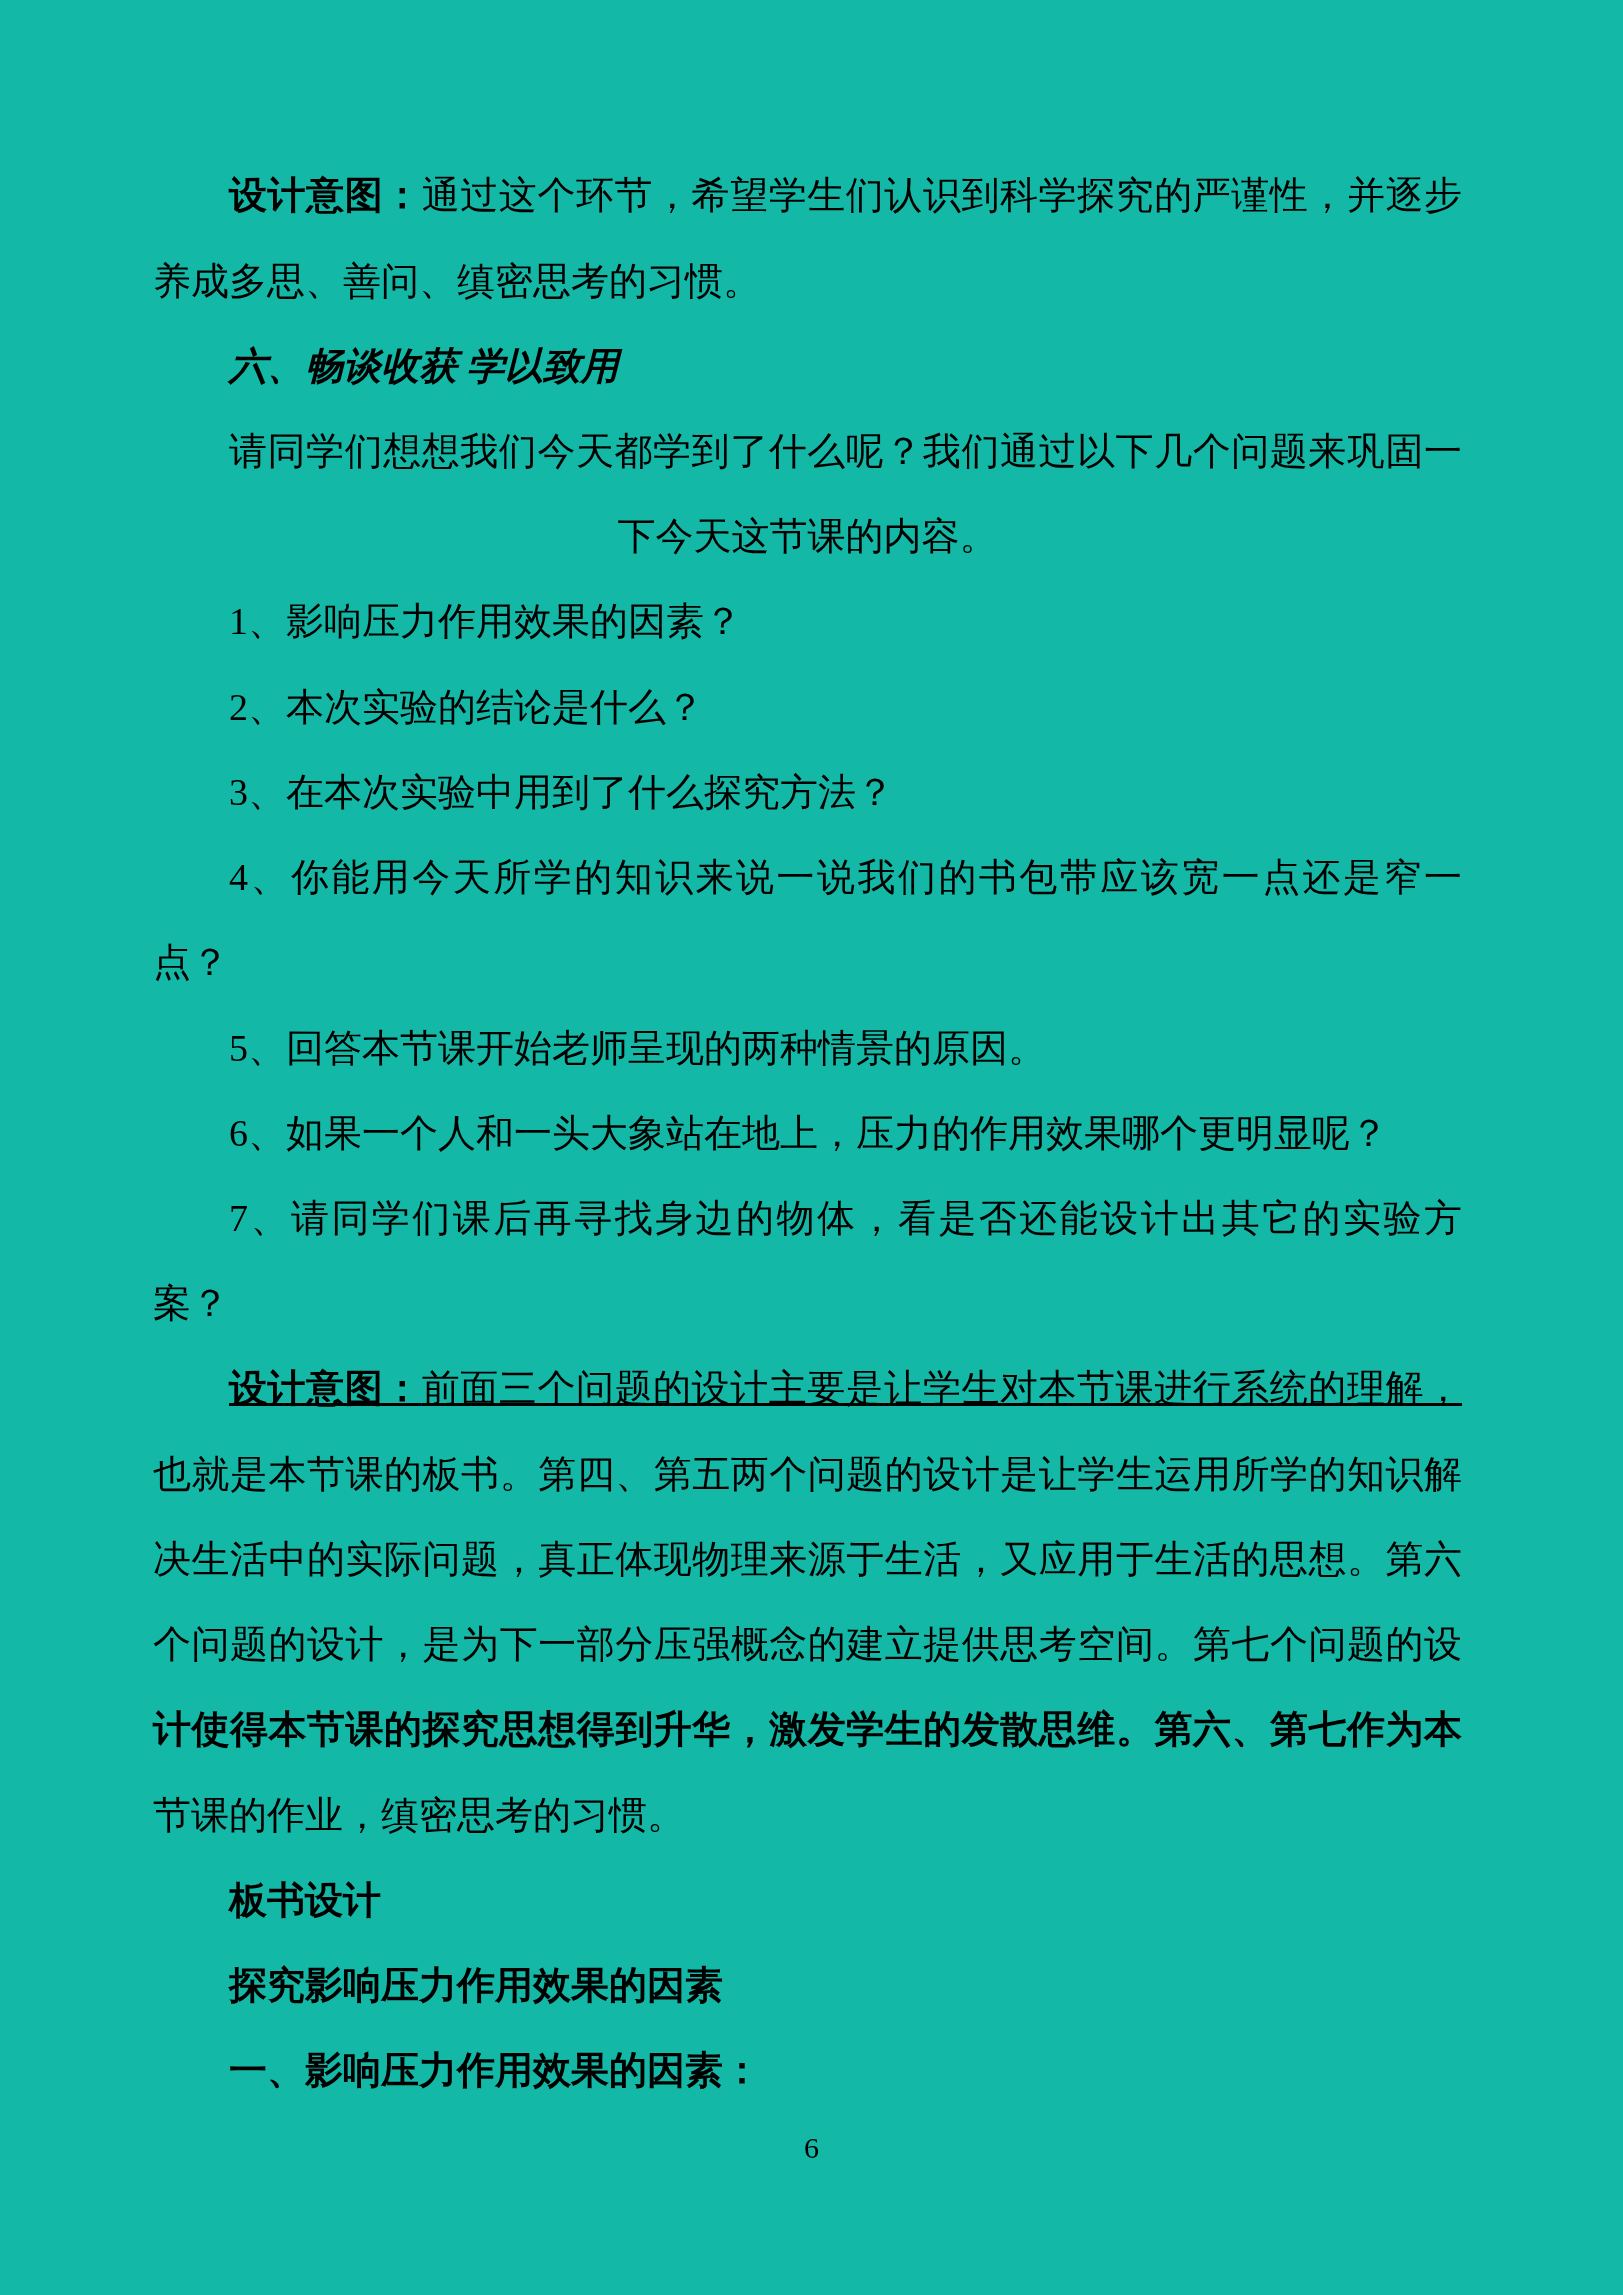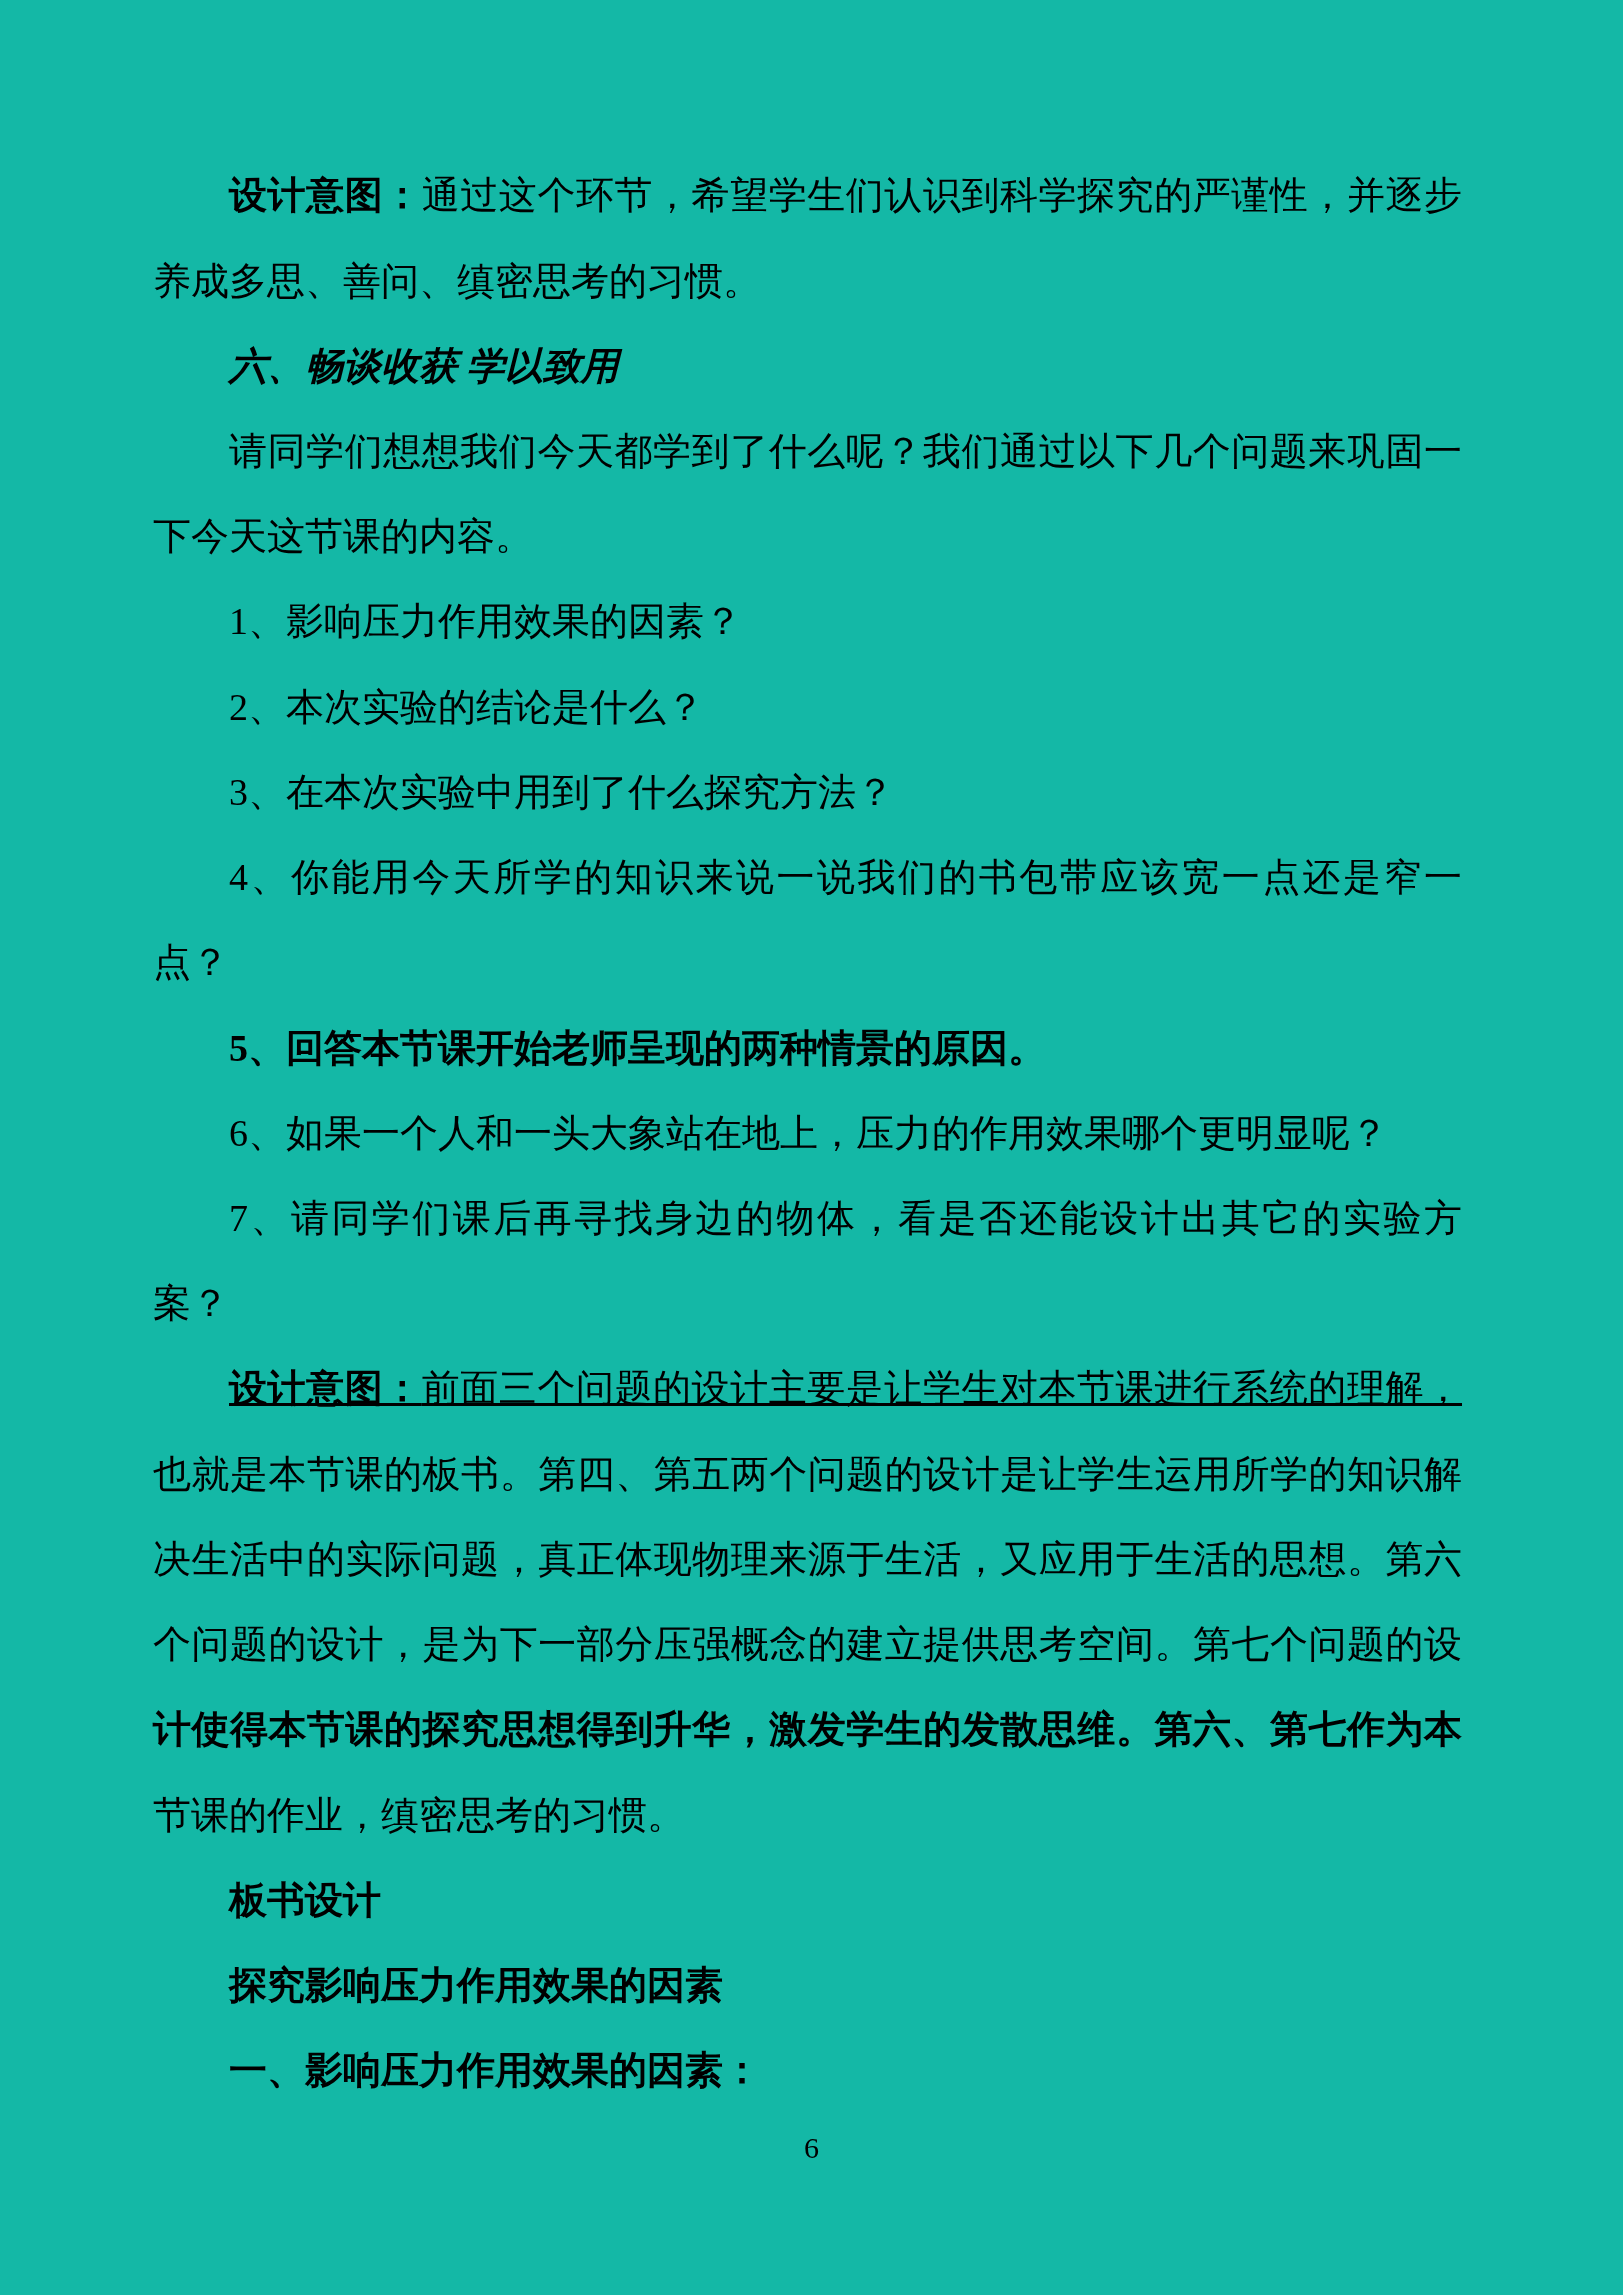--- a/index.html
+++ b/index.html
@@ -64,27 +64,27 @@
 </style>
 </head>
 <body>
 
 <div class="page">
   <div id="lines">
       <div class="line indent justify" style="top: 153px;"><span class="run bold">设计意图：</span><span class="run">通过这个环节，希望学生们认识到科学探究的严谨性，并逐步</span></div>
       <div class="line flush" style="top: 239px;"><span class="run">养成多思、善问、缜密思考的习惯。</span></div>
       <div class="line indent font-kai" style="top: 324px;"><span class="run bold">六、畅谈收获 学以致用</span></div>
       <div class="line indent justify" style="top: 409px;"><span class="run">请同学们想想我们今天都学到了什么呢？我们通过以下几个问题来巩固一</span></div>
-      <div class="line flush" style="top: 494px;"><span class="run">下今天这节课的内容。</span></div>
+      <div class="line flush" style="top: 494px; text-align: center;"><span class="run">下今天这节课的内容。</span></div>
       <div class="line indent" style="top: 579px;"><span class="run">1、影响压力作用效果的因素？</span></div>
       <div class="line indent" style="top: 665px;"><span class="run">2、本次实验的结论是什么？</span></div>
       <div class="line indent" style="top: 750px;"><span class="run">3、在本次实验中用到了什么探究方法？</span></div>
       <div class="line indent justify" style="top: 835px;"><span class="run">4、你能用今天所学的知识来说一说我们的书包带应该宽一点还是窄一</span></div>
       <div class="line flush" style="top: 920px;"><span class="run">点？</span></div>
-      <div class="line indent" style="top: 1006px; font-weight: bold;"><span class="run">5、回答本节课开始老师呈现的两种情景的原因。</span></div>
+      <div class="line indent" style="top: 1006px;"><span class="run">5、回答本节课开始老师呈现的两种情景的原因。</span></div>
       <div class="line indent" style="top: 1091px;"><span class="run">6、如果一个人和一头大象站在地上，压力的作用效果哪个更明显呢？</span></div>
       <div class="line indent justify" style="top: 1176px;"><span class="run">7、请同学们课后再寻找身边的物体，看是否还能设计出其它的实验方</span></div>
       <div class="line flush" style="top: 1261px;"><span class="run">案？</span></div>
       <div class="line indent justify" style="top: 1346px; text-decoration: underline;"><span class="run bold">设计意图：</span><span class="run">前面三个问题的设计主要是让学生对本节课进行系统的理解，</span></div>
       <div class="line flush justify" style="top: 1432px;"><span class="run">也就是本节课的板书。第四、第五两个问题的设计是让学生运用所学的知识解</span></div>
       <div class="line flush justify" style="top: 1517px;"><span class="run">决生活中的实际问题，真正体现物理来源于生活，又应用于生活的思想。第六</span></div>
       <div class="line flush justify" style="top: 1602px;"><span class="run">个问题的设计，是为下一部分压强概念的建立提供思考空间。第七个问题的设</span></div>
       <div class="line flush justify" style="top: 1687px; font-weight: bold;"><span class="run">计使得本节课的探究思想得到升华，激发学生的发散思维。第六、第七作为本</span></div>
       <div class="line flush" style="top: 1773px;"><span class="run">节课的作业，缜密思考的习惯。</span></div>
       <div class="line indent font-hei" style="top: 1858px;"><span class="run bold">板书设计</span></div>

